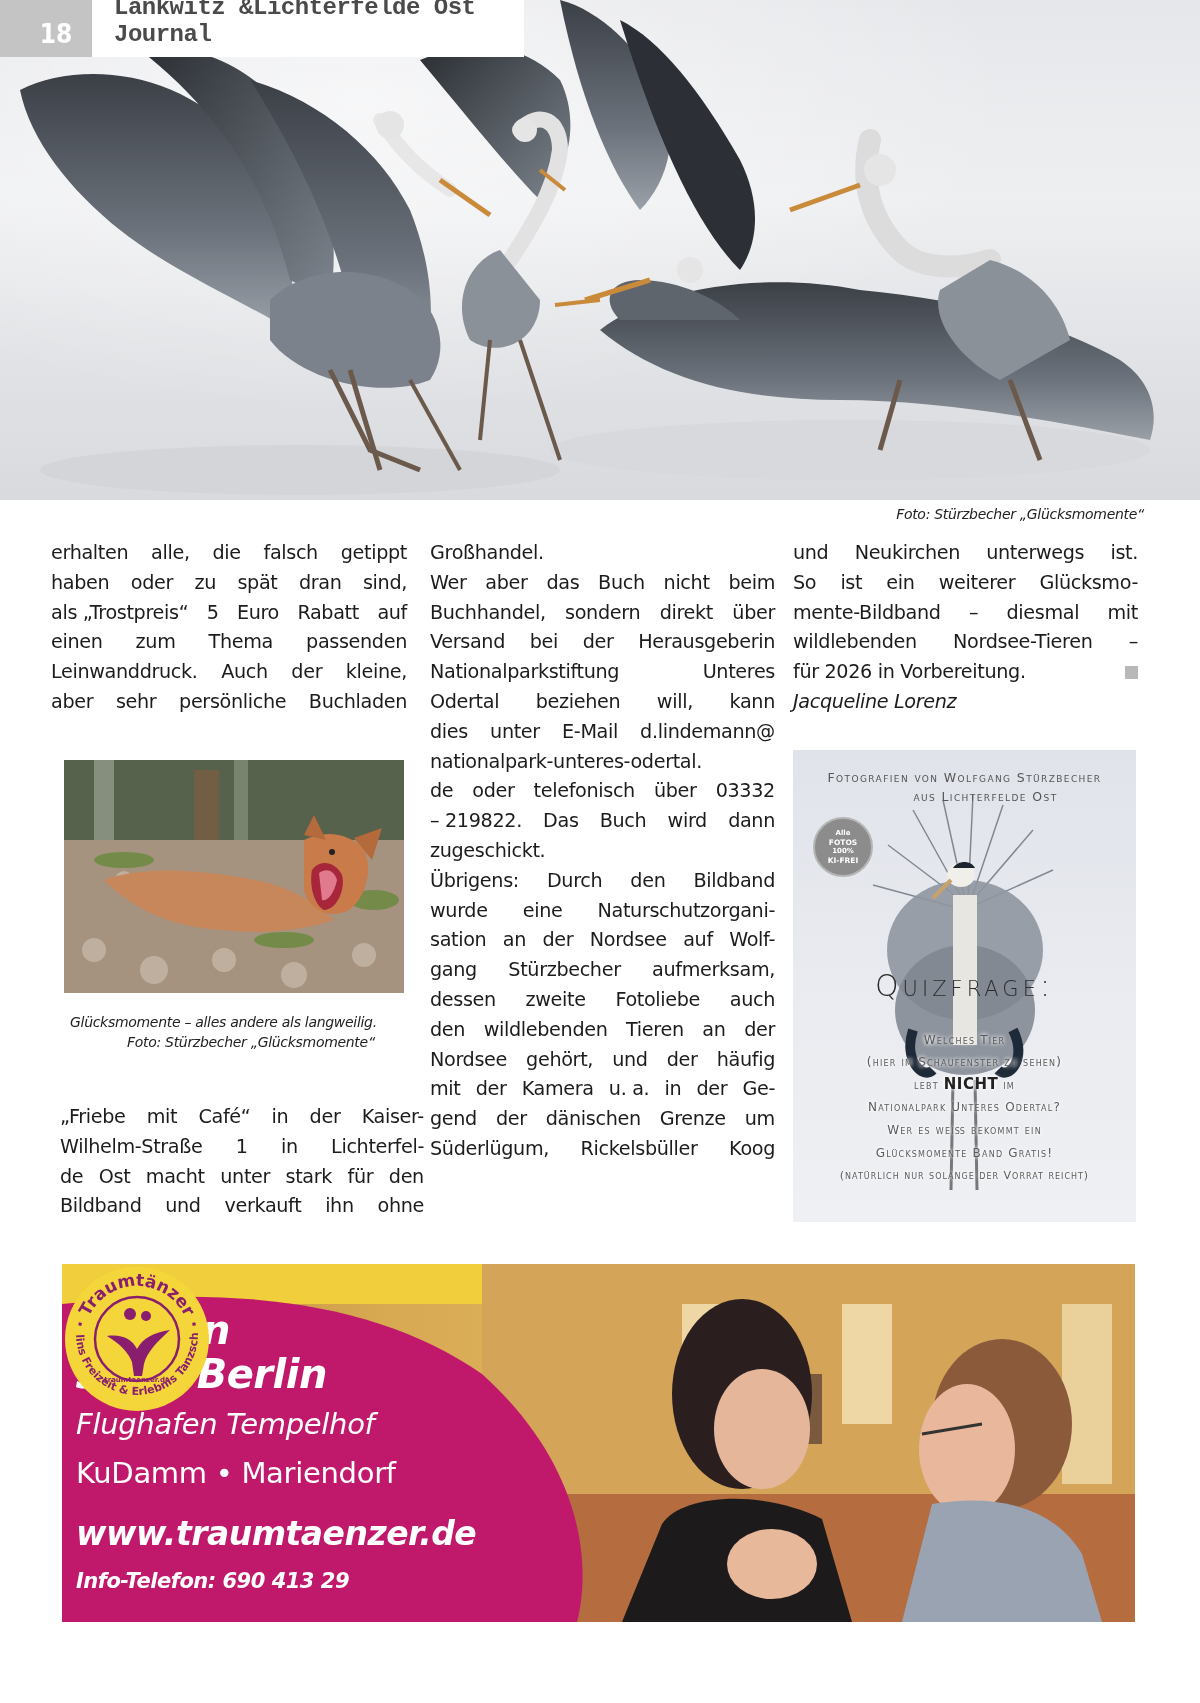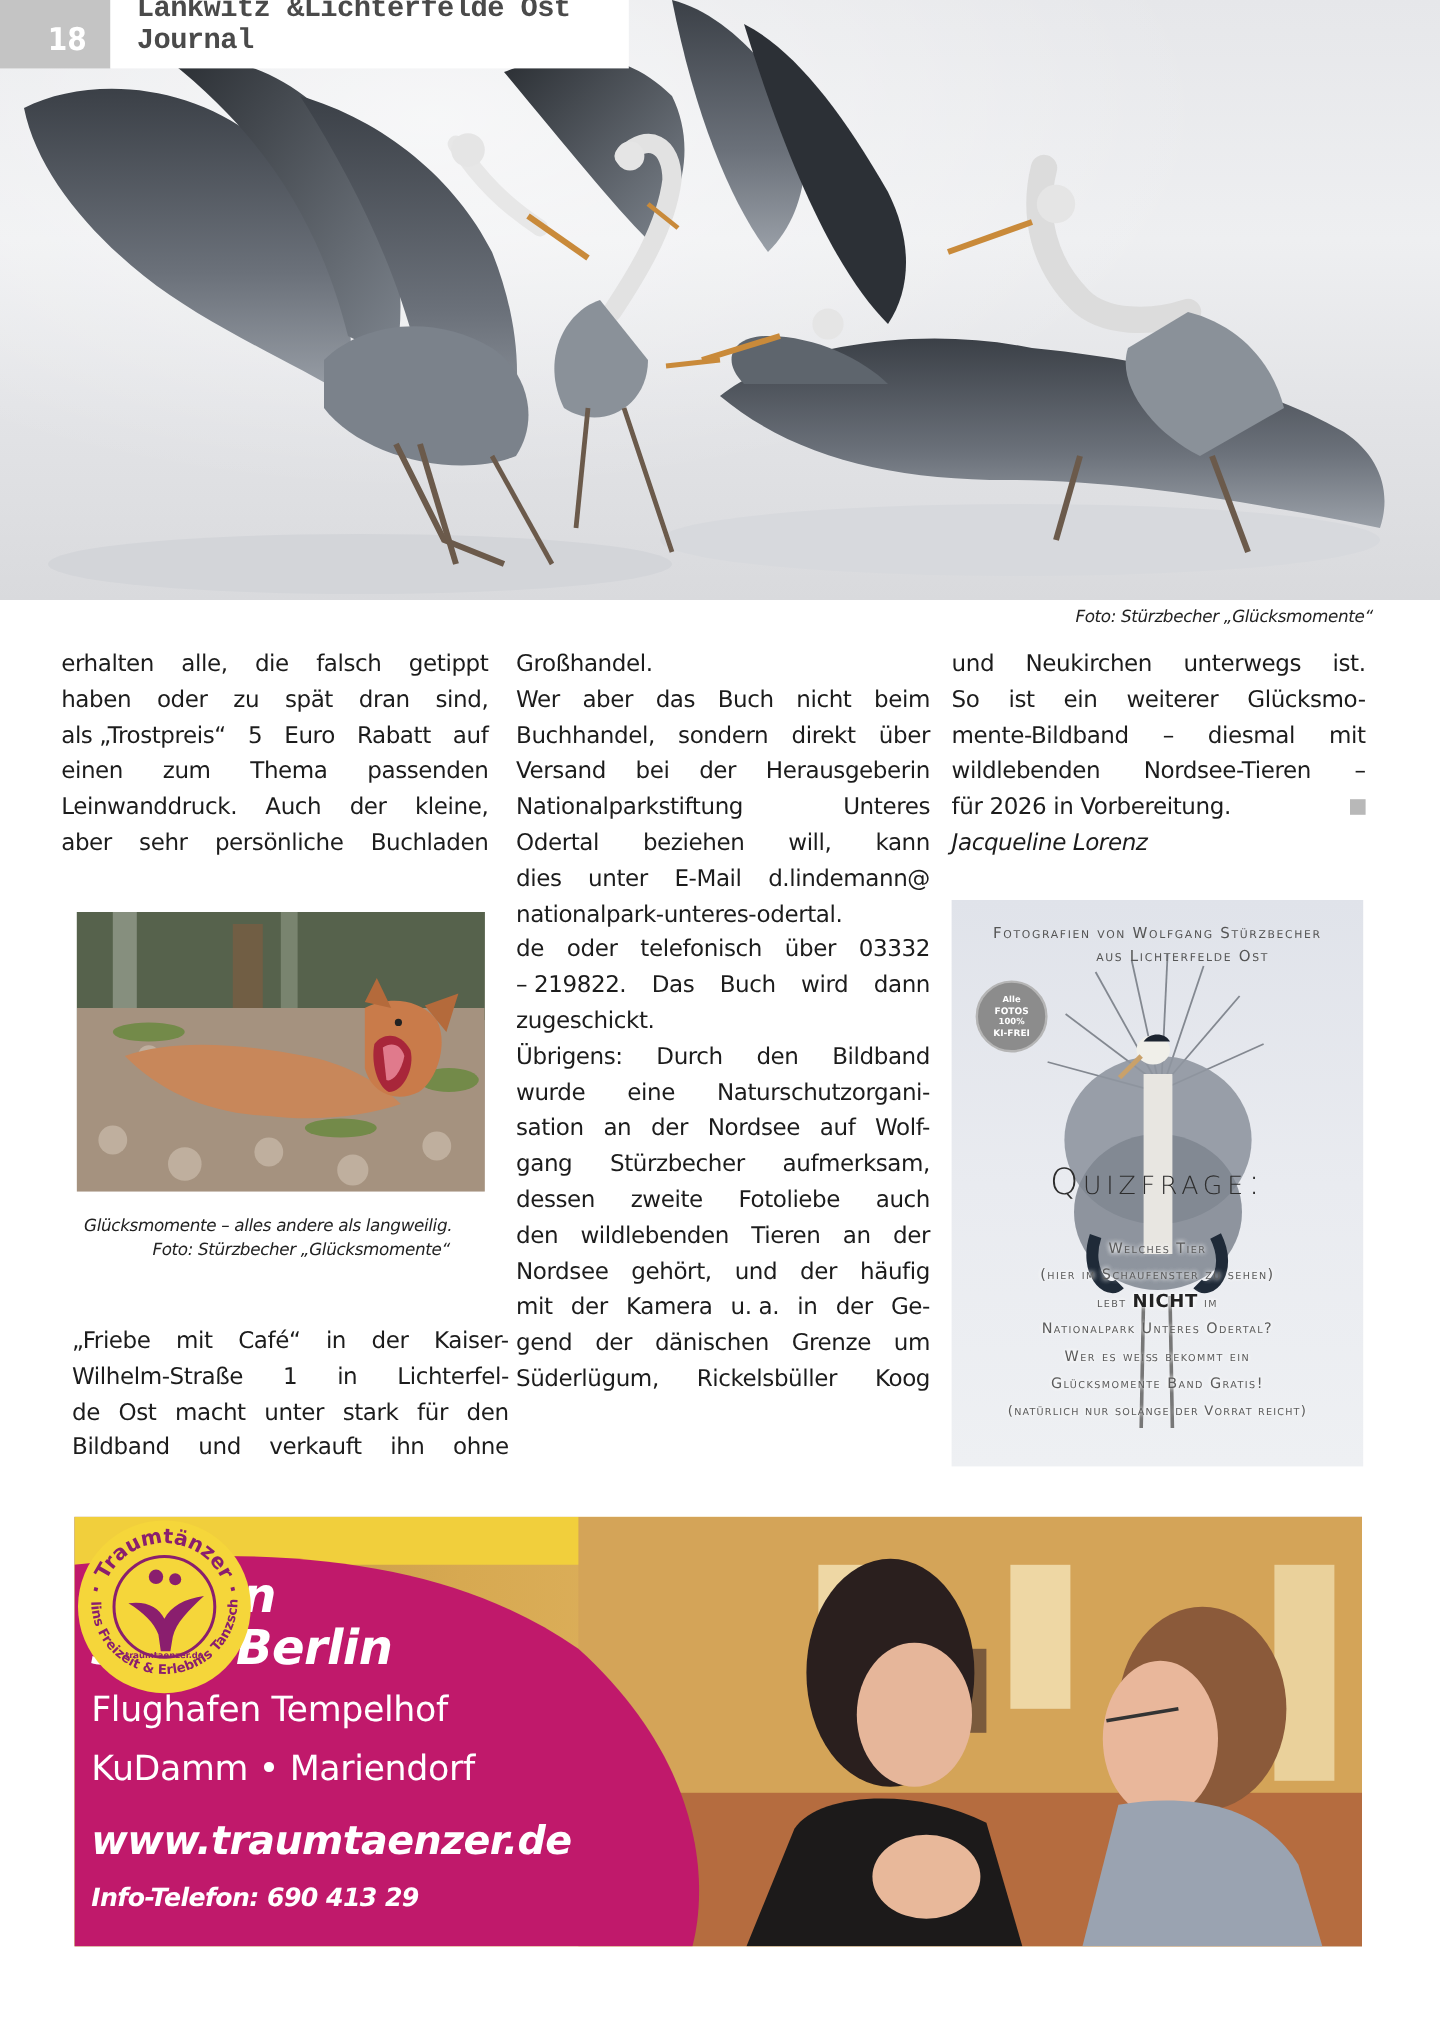--- a/index.html
+++ b/index.html
@@ -86,21 +86,21 @@
 
   
   .ad {
     position: absolute; left: 62px; top: 1264px; width: 1073px; height: 358px; overflow: hidden;
     background: linear-gradient(90deg, #b88a3f 0%, #d7a951 30%, #e0b463 55%, #c9964a 80%, #a86c3a 100%);
   }
   .ad svg { position: absolute; left: 0; top: 0; }
   .ad-text { position: absolute; left: 14px; color: #fff; font-family: "DejaVu Sans", sans-serif; white-space: nowrap; }
   .ad-h1 { top: 44px; font-size: 40px; font-weight: bold; font-style: italic; line-height: 44px; letter-spacing: -0.5px; }
   .ad-h2 { top: 88px; font-size: 40px; font-weight: bold; font-style: italic; line-height: 44px; letter-spacing: -0.5px; }
-  .ad-l1 { top: 143px; font-size: 29px; line-height: 34px; letter-spacing: -0.3px; }
+  .ad-l1 { top: 143px; font-size: 29px; font-style: italic; line-height: 34px; letter-spacing: -0.3px; }
   .ad-l2 { top: 192px; font-size: 29px; line-height: 34px; letter-spacing: -0.3px; }
   .ad-url { top: 250px; font-size: 33px; font-weight: bold; font-style: italic; line-height: 40px; letter-spacing: -0.5px; }
   .ad-phone { top: 297px; font-size: 21px; font-weight: bold; font-style: italic; line-height: 40px; letter-spacing: -0.5px; }
   .seal { position: absolute; left: 913px; top: 209px; width: 150px; height: 150px; }
 </style>
 </head>
 <body>
 
 <div class="hero">
   <svg width="1200" height="500" viewBox="0 0 1200 500">

